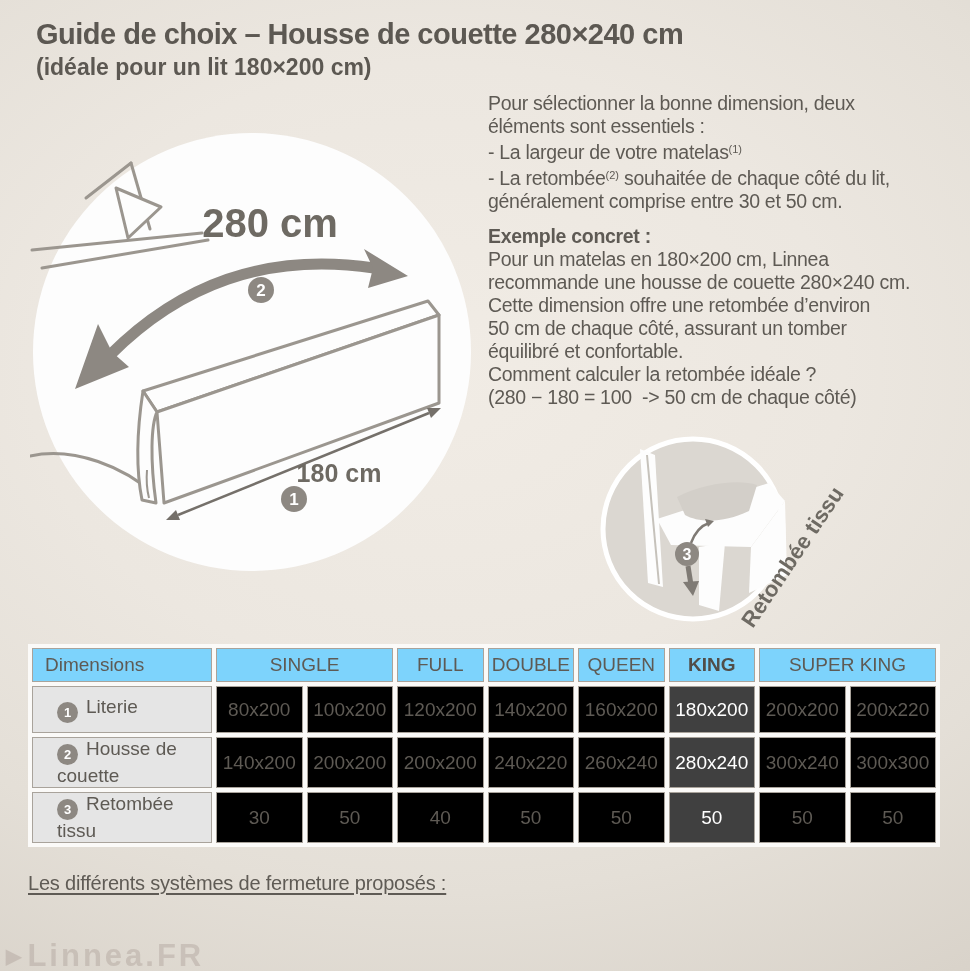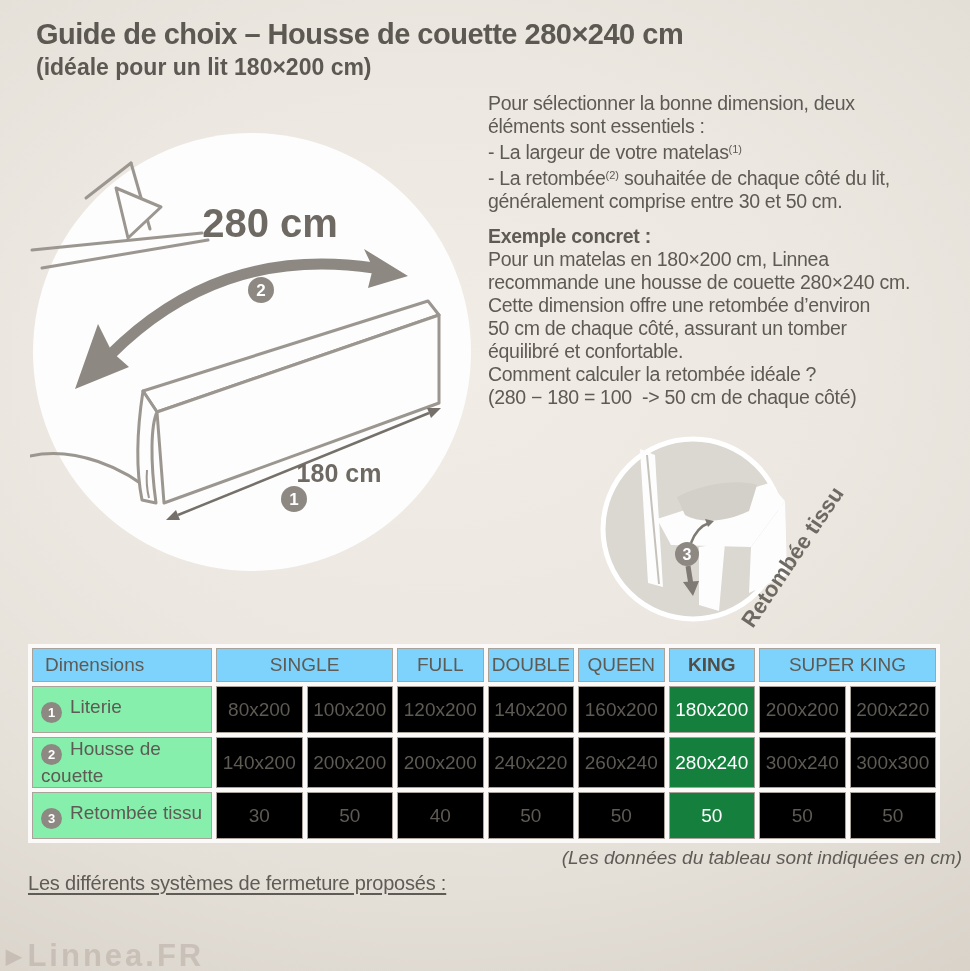--- a/index.html
+++ b/index.html
@@ -27,22 +27,22 @@
   svg text{font-family:"Liberation Sans", sans-serif;}
 
   .dim-table{position:absolute;left:28px;top:644px;width:912px;
     border-collapse:separate;border-spacing:4px;background:#fbfaf8;table-layout:fixed;}
   .dim-table th,.dim-table td{border:1px solid #a9a39b;text-align:center;
     font-size:19px;color:#5e5a54;padding:0;}
   .dim-table th{height:32px;background:#7dd3fc;font-weight:normal;}
   .dim-table th.corner{text-align:left;padding-left:12px;}
   .dim-table th.king{font-weight:bold;color:#514d48;}
   .dim-table td{height:45px;background:#000000;}
-  .dim-table td.label{background:#86efac;text-align:left;padding-left:8px;}
-  .dim-table td.hl{background:#15803d;color:#ffffff;}
+  .dim-table td.label{background:#e5e5e5;text-align:left;padding-left:24px;}
+  .dim-table td.hl{background:#404040;color:#ffffff;}
   .dim-table tr.bold-hl td.hl{font-weight:normal;}
   .badge{display:inline-block;width:21px;height:21px;line-height:21px;border-radius:50%;
     background:#8d8882;color:#fff;font-size:13px;font-weight:bold;text-align:center;
     margin-right:8px;vertical-align:-4px;}
 
   .caption{position:absolute;right:8px;top:847px;font-size:19px;font-style:italic;color:#5f5b55;}
   .closures-heading{position:absolute;left:28px;top:872px;font-size:20px;color:#5f5b55;
     text-decoration:underline;text-underline-offset:3px;letter-spacing:-0.2px;}
   .closures-line{position:absolute;left:28px;top:899px;width:936px;font-size:20px;
     color:#5f5b55;letter-spacing:-0.4px;}
@@ -190,18 +190,17 @@
       <td>40</td>
       <td>50</td>
       <td>50</td>
       <td class="hl">50</td>
       <td>50</td>
       <td>50</td>
     </tr>
   </tbody>
     </table>
 
-  <div class="caption">(Les données du tableau sont indiquées en cm)</div>
   <div class="closures-heading">Les différents systèmes de fermeture proposés :</div>
 
   <div class="watermark"><span class="tri">▶</span><span>Linnea.FR</span></div>
 
 </div>
 
 </body></html>

